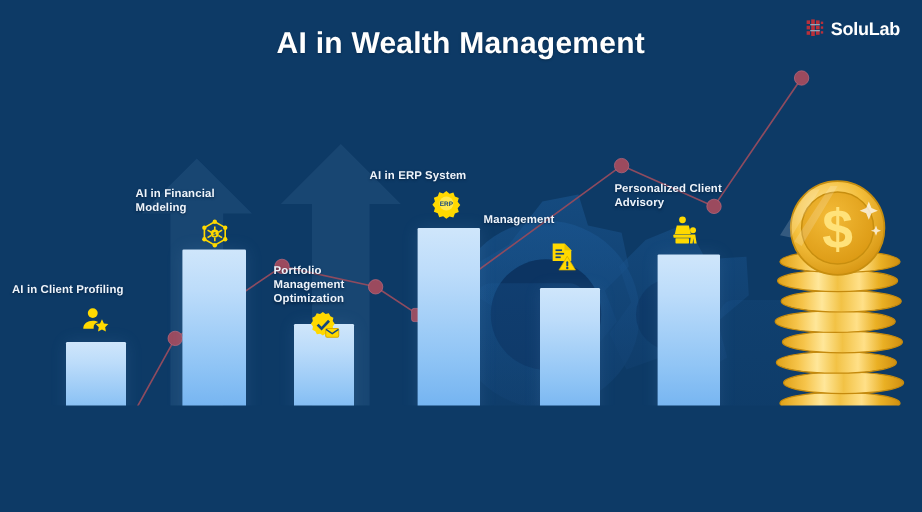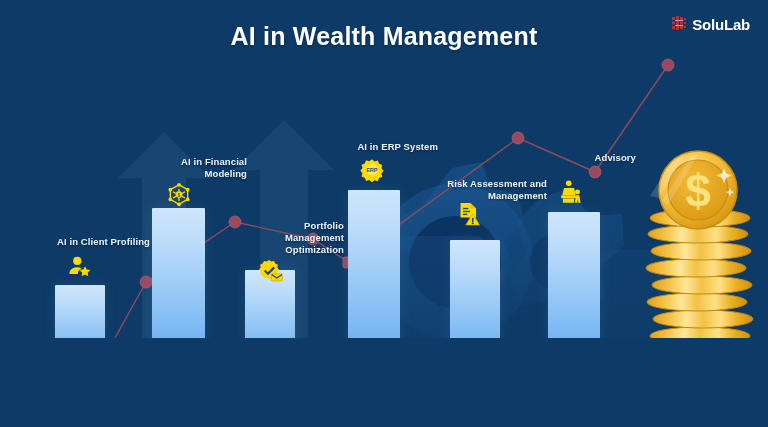--- a/index.html
+++ b/index.html
@@ -39,21 +39,21 @@
     box-shadow:0 0 14px rgba(120,180,240,.12);
   }
   .baseline{
     position:absolute;left:26px;top:364px;width:700px;height:2px;
     background:linear-gradient(90deg,rgba(200,225,250,.15),rgba(215,235,255,.85) 12%,rgba(215,235,255,.85) 88%,rgba(200,225,250,.15));
     border-radius:2px;
   }
   
   .node-label{
     position:absolute;color:#eef4fb;font-size:9.5px;font-weight:bold;
-    line-height:12px;text-align:right;letter-spacing:.1px;
+    line-height:12px;text-align:left;letter-spacing:.1px;
     text-shadow:0 1px 2px rgba(3,22,45,.6);
   }
   .node-icon{
     position:absolute;width:26px;height:26px;
   }
   
   #coins{position:absolute;right:8px;top:150px;width:120px;height:218px;}
   
   .nosel{user-select:none;}
 </style>
@@ -183,39 +183,39 @@
   <div class="node-label nosel" style="left:308px;top:141px;width:130px;">
     <div>AI in ERP System</div>
   </div>
   <svg class="node-icon" style="left:359px;top:157px;" viewBox="0 0 24 24">
     <path fill="#ffd900" d="M12 1.6l2.6 2.1 3.2-.9 1.2 3.2 3.2 1.2-.9 3.2 2.1 2.6-2.1 2.6.9 3.2-3.2 1.2-1.2 3.2-3.2-.9L12 24.2l-2.6-2.1-3.2.9L5 19.8l-3.2-1.2.9-3.2L.6 12.8l2.1-2.6-.9-3.2L5 5.8l1.2-3.2 3.2.9z" transform="scale(.94) translate(.7 .6)"></path>
     <circle cx="12" cy="11.6" r="5.4" fill="#ffe94d"></circle>
     <text x="12" y="13.5" font-size="5" font-weight="bold" text-anchor="middle" fill="#14477d" font-family="Liberation Sans, sans-serif">ERP</text>
   </svg>
 
   <div class="node-label nosel" style="left:403px;top:178px;width:144px;">
-    <div>Risk Assessment and</div>
     <div>Management</div>
   </div>
   <svg class="node-icon" style="left:456px;top:201px;" viewBox="0 0 24 24">
     <path fill="#ffd900" d="M4.2 1.8h9.1l5.2 5.2v8.2H4.2z"></path>
     <path fill="#e8c200" d="M13.3 1.8l5.2 5.2h-5.2z"></path>
     <g fill="#14477d">
       <rect x="6.4" y="6.3" width="5" height="1.3"></rect>
       <rect x="6.4" y="9" width="6.6" height="1.3"></rect>
       <rect x="6.4" y="11.7" width="4" height="1.3"></rect>
     </g>
     <path fill="#ffd900" stroke="#c9a500" stroke-width=".5" d="M15.4 11.6l6.4 10.6H9z"></path>
     <g fill="#14477d">
       <rect x="14.7" y="15.4" width="1.5" height="3.9" rx=".7"></rect>
       <circle cx="15.45" cy="20.6" r=".95"></circle>
     </g>
   </svg>
 
   <div class="node-label nosel" style="left:512px;top:152px;width:124px;">
+    <div>Personalized Client</div>
     <div>Advisory</div>
   </div>
   <svg class="node-icon" style="left:559px;top:179px;" viewBox="0 0 24 24" fill="#ffd900">
     <circle cx="9" cy="3.9" r="2.6"></circle>
     <path d="M4.6 8.3h9.3l1.5 6.4H3.1z"></path>
     <rect x="2" y="15.1" width="13.6" height="2.6" rx=".6"></rect>
     <rect x="3.6" y="18" width="10.4" height="4" rx=".5"></rect>
     <path d="M17.1 9.6a2.3 2.3 0 1 1 0 4.6 2.3 2.3 0 0 1 0-4.6z"></path>
     <path d="M15.6 15.1h3.2l1.1 6.9h-2.1l-.5-4-.5 4h-2.1z"></path>
   </svg>

